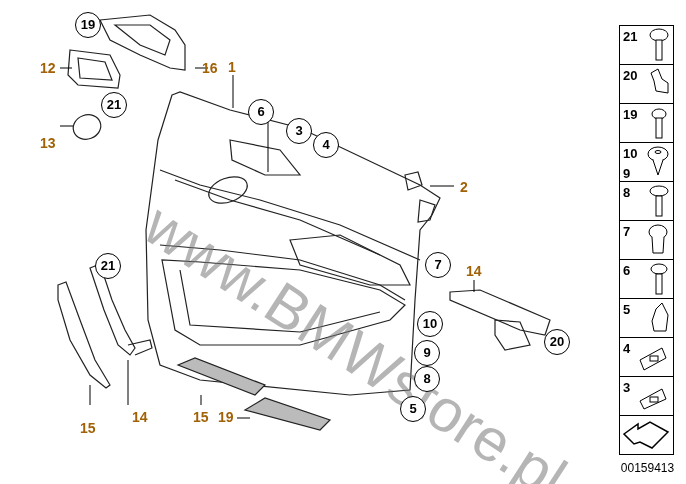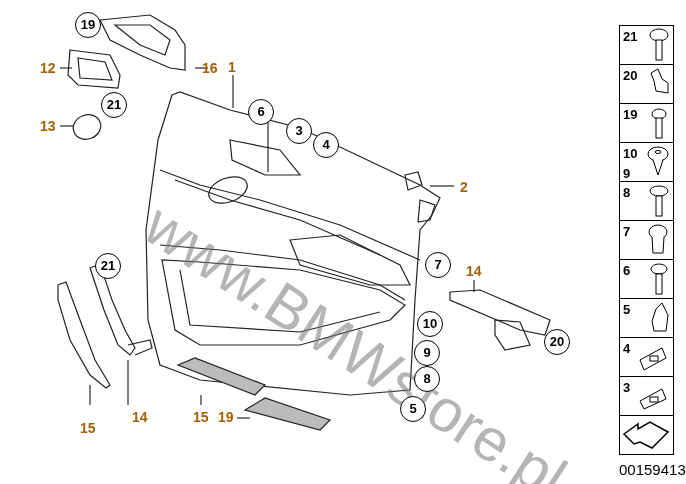--- a/index.html
+++ b/index.html
@@ -7,21 +7,21 @@
   .lbl{position:absolute;font-weight:bold;font-size:14px;color:#a16207;line-height:14px;}
   .circ{position:absolute;width:24px;height:24px;border:1.5px solid #000;border-radius:50%;background:#fff;text-align:center;line-height:24px;font-weight:bold;font-size:13px;color:#000;box-sizing:content-box;}
   svg.main{position:absolute;left:0;top:0;}
   .legend{position:absolute;left:619px;top:25px;width:55px;}
   .cell{position:relative;height:38px;border:1px solid #000;border-bottom:none;}
   .cell:last-of-type{border-bottom:1px solid #000;}
   .cell .num{position:absolute;left:3px;top:3px;font-weight:bold;font-size:13px;}
   .cell .num2{position:absolute;left:3px;top:23px;font-weight:bold;font-size:13px;}
   .cell svg{position:absolute;right:3px;top:2px;}
   .arrowcell{position:relative;height:38px;border:1px solid #000;}
-  .docid{position:absolute;left:619px;top:461px;width:57px;text-align:center;font-size:15px;color:#000;}
+  .docid{position:absolute;left:619px;top:461px;width:57px;text-align:center;font-size:12px;color:#000;}
   .wm{position:absolute;left:170px;top:190px;font-size:60px;color:rgba(120,120,120,0.55);transform:rotate(33deg);transform-origin:left top;white-space:nowrap;pointer-events:none;}
 </style>
 </head>
 <body>
 
 <svg class="main" width="600" height="484" viewBox="0 0 600 484">
   <g fill="none" stroke="#222" stroke-width="1.2">
 
     <path d="M172 95 L180 92 L230 110 L300 128 L420 185 L440 198 L432 215 L420 230 L415 300 L410 390 L350 395 L200 380 L160 365 L148 320 L146 230 L158 140 Z"></path>
     <path d="M160 170 L200 185 L260 200 L340 225 L420 260"></path>
@@ -78,21 +78,21 @@
 <div class="circ" style="left:286px;top:118px">3</div>
 <div class="circ" style="left:313px;top:132px">4</div>
 <div class="circ" style="left:400px;top:396px">5</div>
 <div class="circ" style="left:248px;top:99px">6</div>
 <div class="circ" style="left:425px;top:252px">7</div>
 <div class="circ" style="left:414px;type:0;top:366px">8</div>
 <div class="circ" style="left:414px;top:340px">9</div>
 <div class="circ" style="left:417px;top:311px">10</div>
 <div class="lbl" style="left:202px;top:61px">16</div>
 <div class="lbl" style="left:40px;top:61px">12</div>
-<div class="lbl" style="left:40px;top:119px">13</div>
+<div class="lbl" style="left:40px;top:136px">13</div>
 <div class="lbl" style="left:132px;top:410px">14</div>
 <div class="lbl" style="left:80px;top:421px">15</div>
 <div class="lbl" style="left:466px;top:264px">14</div>
 <div class="lbl" style="left:193px;top:410px">15</div>
 <div class="lbl" style="left:218px;top:410px">19</div>
 <div class="circ" style="left:75px;top:12px">19</div>
 <div class="circ" style="left:544px;top:329px">20</div>
 <div class="circ" style="left:101px;top:92px">21</div>
 <div class="circ" style="left:95px;top:253px">21</div>
 

